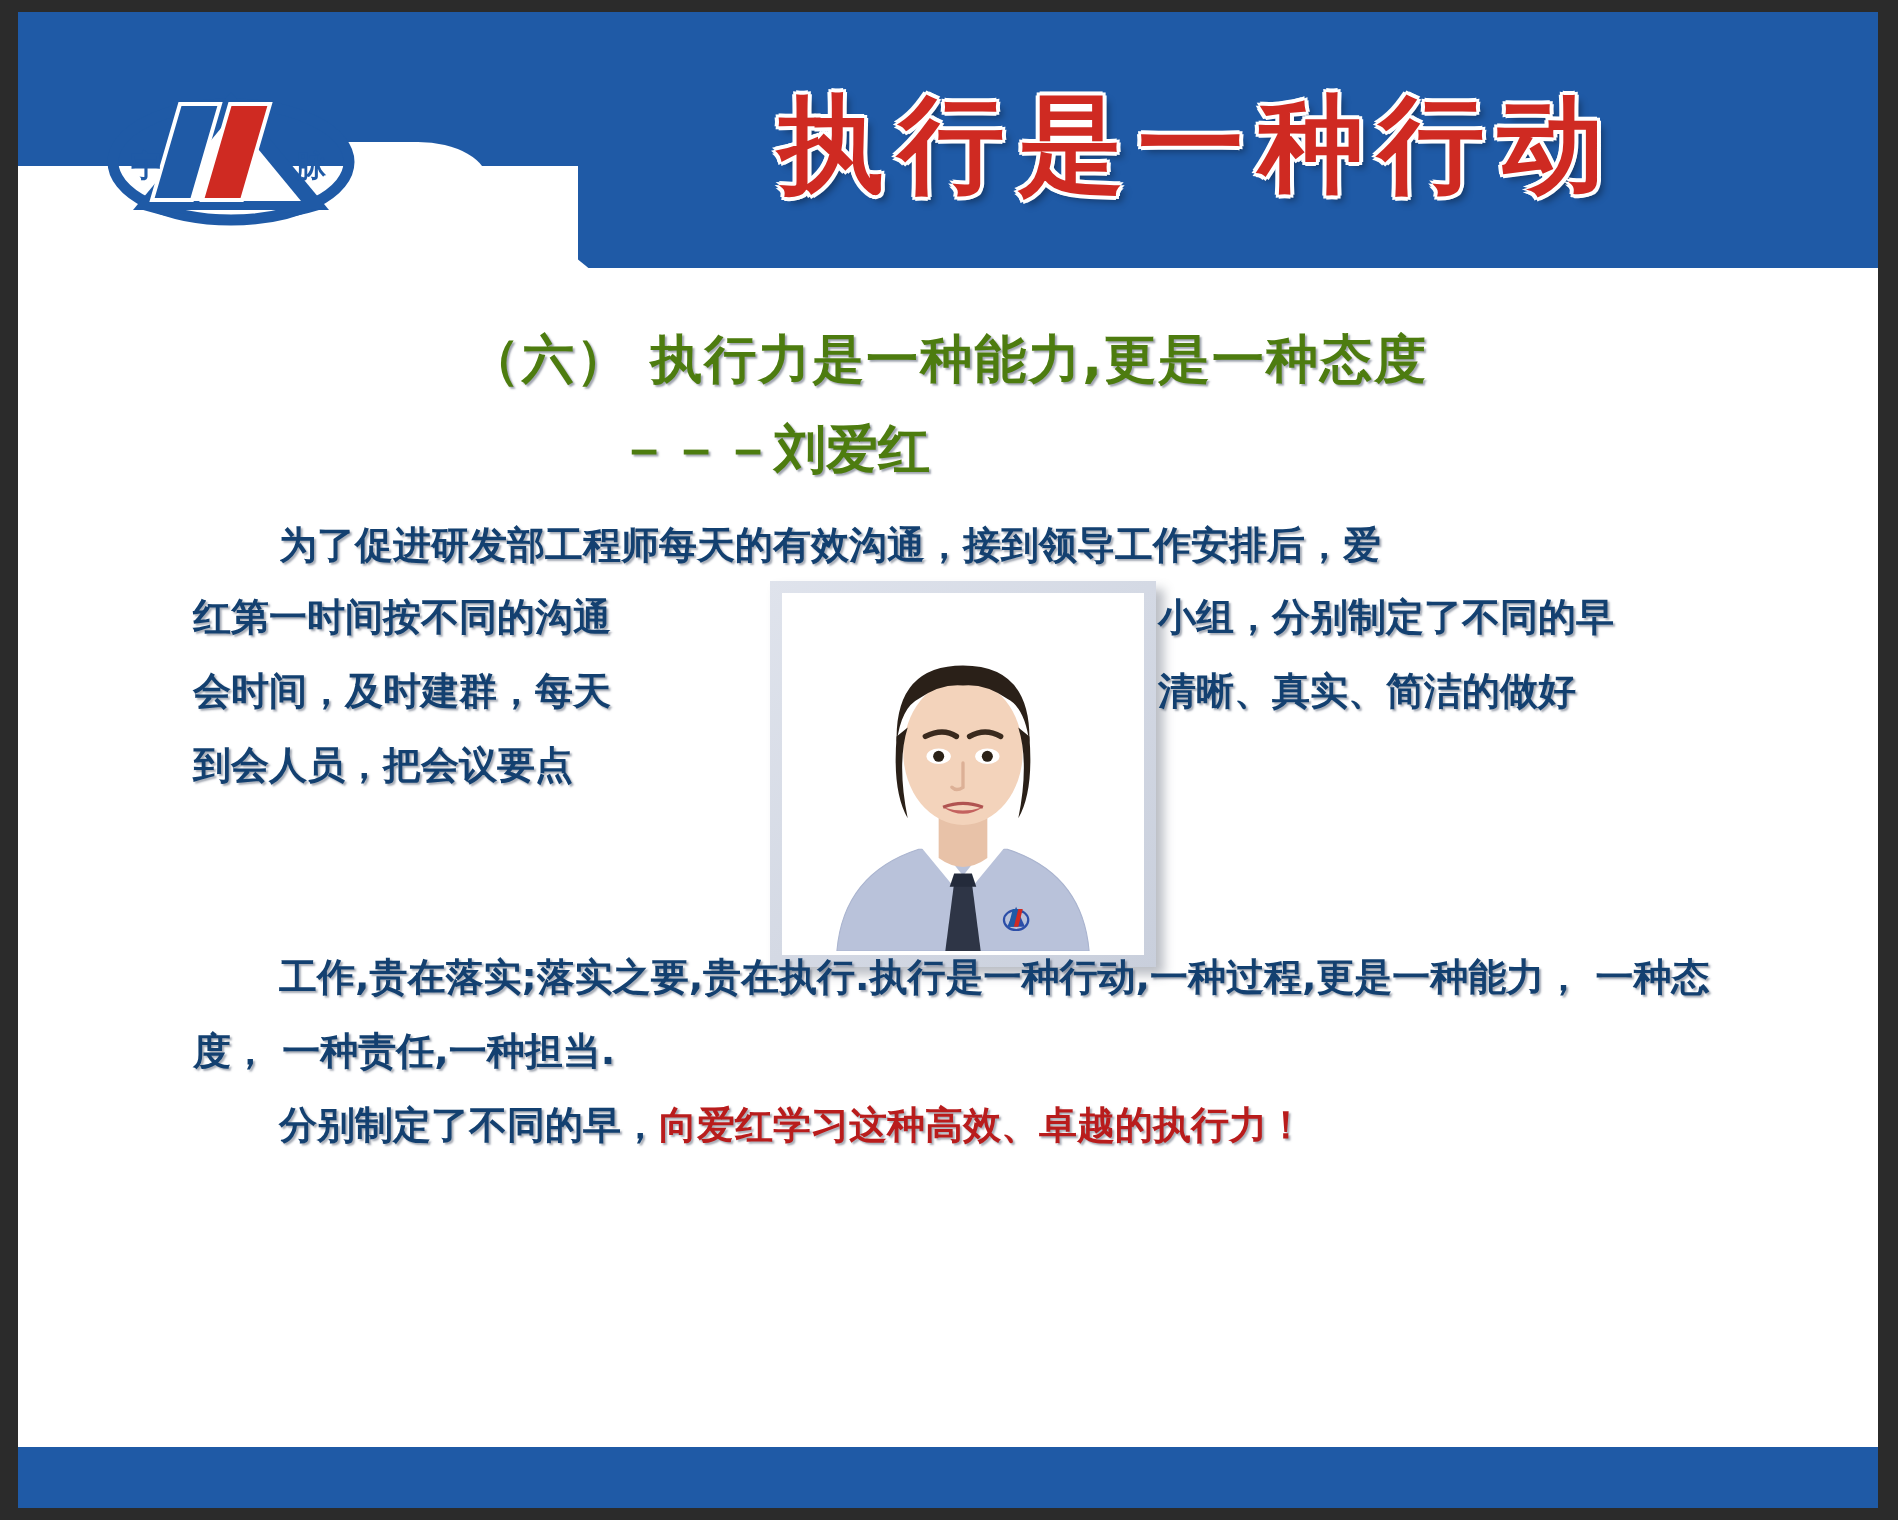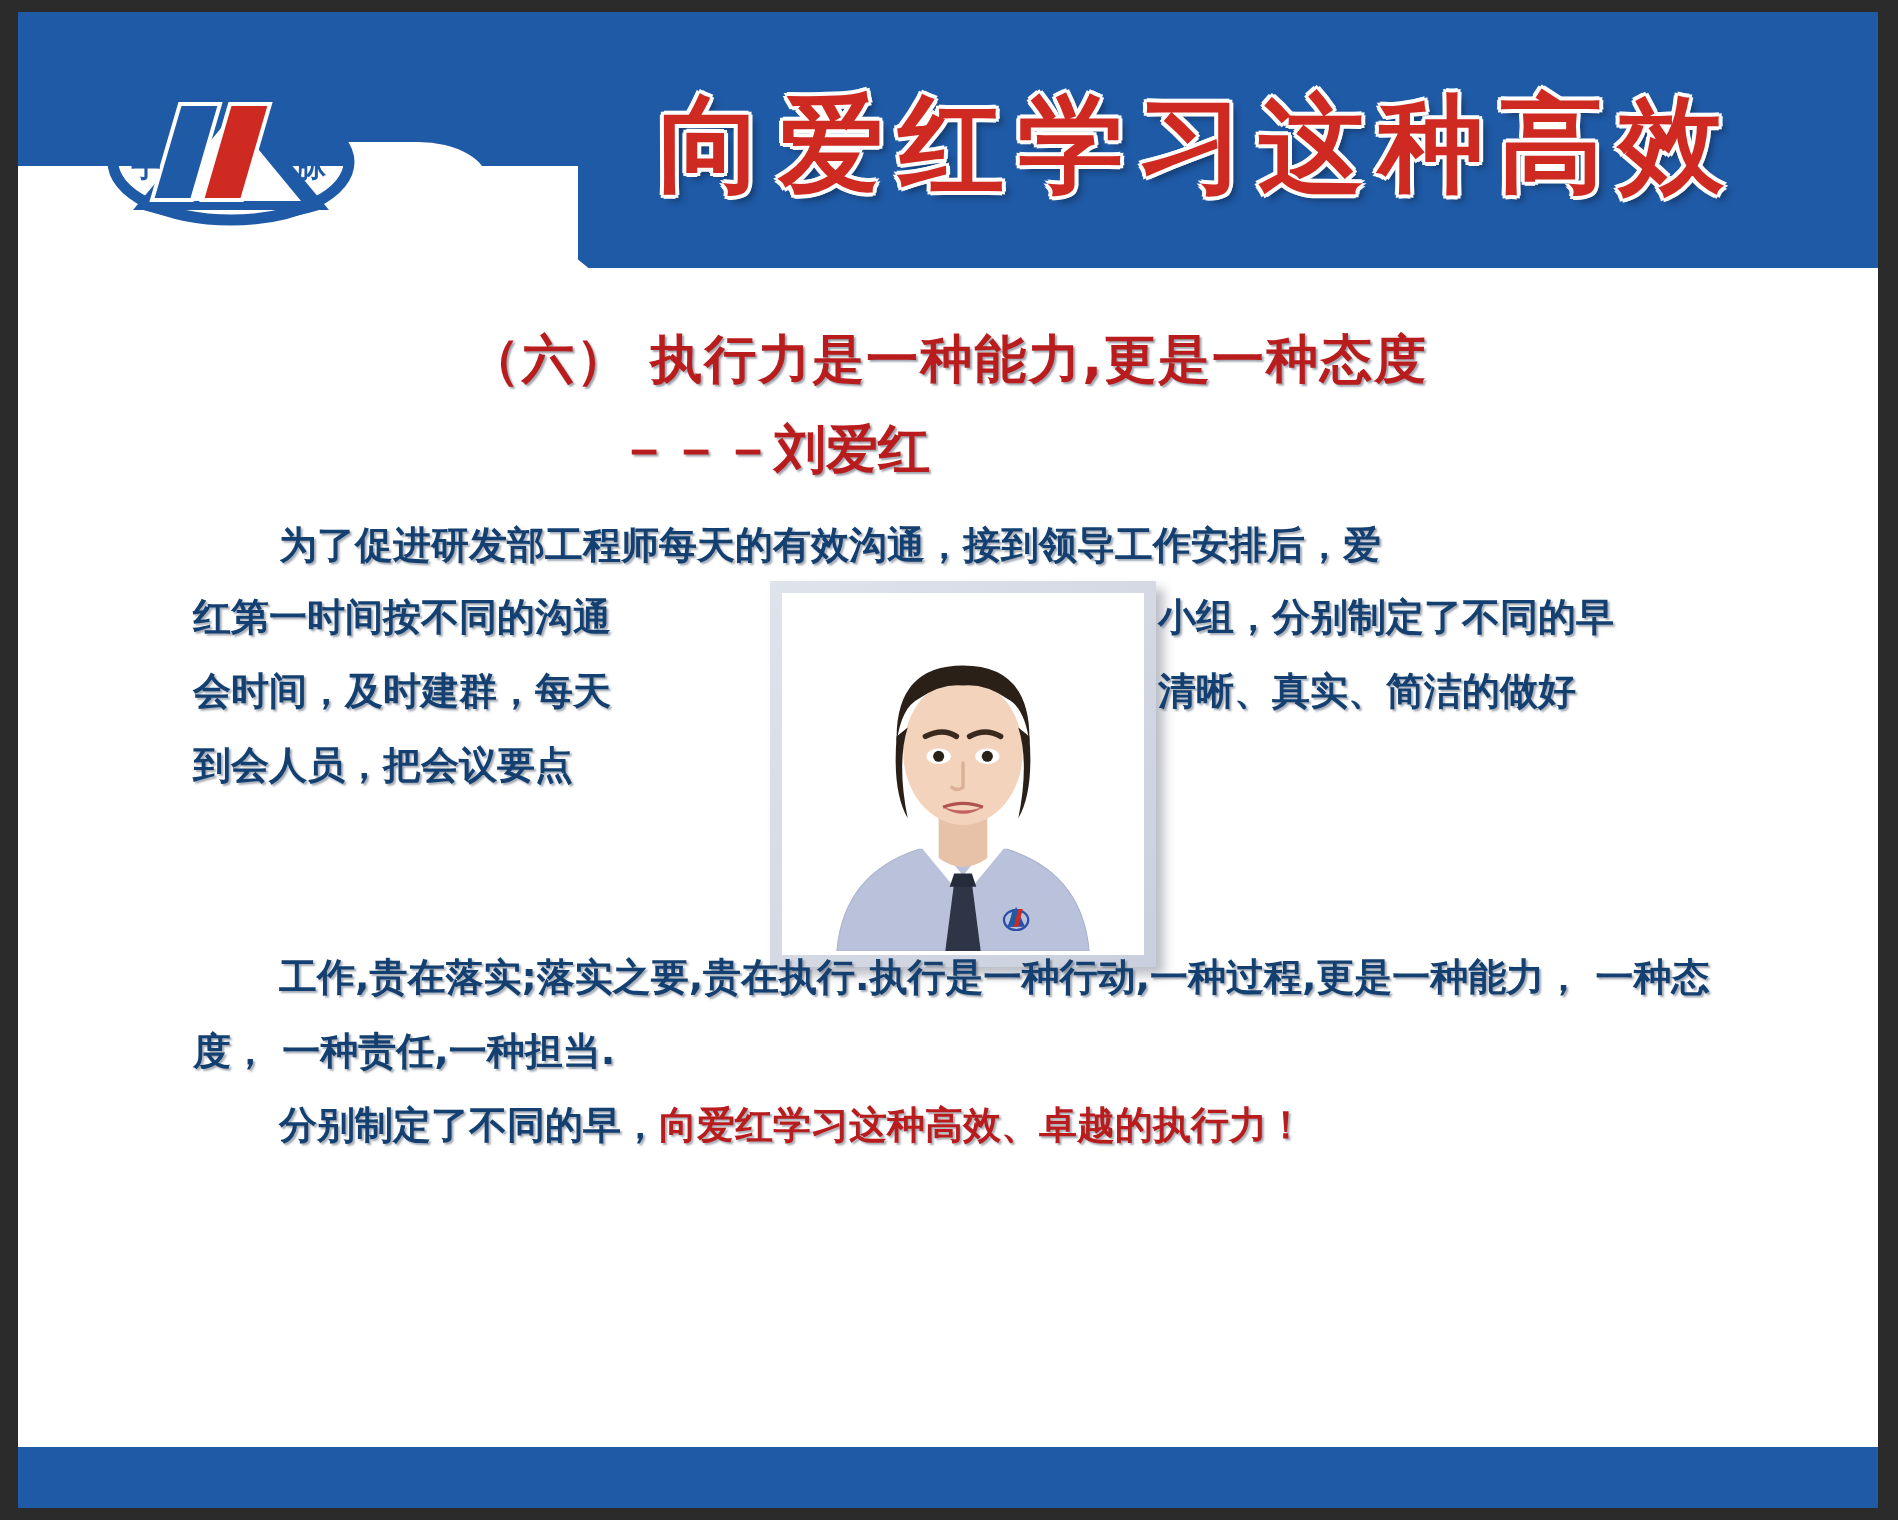--- a/index.html
+++ b/index.html
@@ -31,21 +31,21 @@
          text-shadow:
             4px 0 0 #fff,-4px 0 0 #fff,0 4px 0 #fff,0 -4px 0 #fff,
             3px 3px 0 #fff,-3px 3px 0 #fff,3px -3px 0 #fff,-3px -3px 0 #fff,
             6px 6px 7px rgba(0,0,0,.35);
          white-space:nowrap;}
 
   
   #body{position:absolute;left:0;top:256px;width:1860px;height:1179px;
         background:#ffffff;}
 
-  .hdline{text-align:center;color:#b91c1c;font-weight:bold;
+  .hdline{text-align:center;color:#4d7c0f;font-weight:bold;
           font-size:52px;line-height:1.12;
           text-shadow:2px 2px 2px rgba(80,90,110,.55);}
   #heading1{position:absolute;left:0;top:62px;width:1860px;letter-spacing:2px;}
   #heading2{position:absolute;left:0;top:152px;width:1512px;}
 
   .para{color:#134070;font-weight:bold;font-size:38px;line-height:74px;
         text-shadow:2px 2px 2px rgba(80,90,110,.5);}
 
   #p1{position:absolute;left:175px;top:240px;width:1520px;text-indent:86px;}
 
@@ -91,21 +91,21 @@
         <path d="M84 28 L124 28 L96 124 L56 124 Z" fill="#1f5aa6" stroke="#ffffff" stroke-width="4"></path>
         <path d="M134 28 L174 28 L146 124 L106 124 Z" fill="#cf2a22" stroke="#ffffff" stroke-width="4"></path>
 
         <path d="M40 132 Q135 162 230 132 Q135 146 40 132 Z" fill="#1f5aa6"></path>
 
         <text x="35" y="100" font-size="30" font-weight="bold" fill="#1f5aa6" font-family="DejaVu Sans, sans-serif">宇</text>
         <text x="200" y="100" font-size="30" font-weight="bold" fill="#1f5aa6" font-family="DejaVu Sans, sans-serif">脉</text>
       </svg>
     </div>
 
-    <div id="title">向爱红学习这种高效</div>
+    <div id="title">执行是一种行动</div>
   </div>
 
   <div id="body">
 
     <div id="heading1" class="hdline">（六） 执行力是一种能力,更是一种态度</div>
     <div id="heading2" class="hdline">－－－刘爱红</div>
 
     <div id="p1" class="para">为了促进研发部工程师每天的有效沟通，接到领导工作安排后，爱</div>
 
     <div id="colL" class="para">

